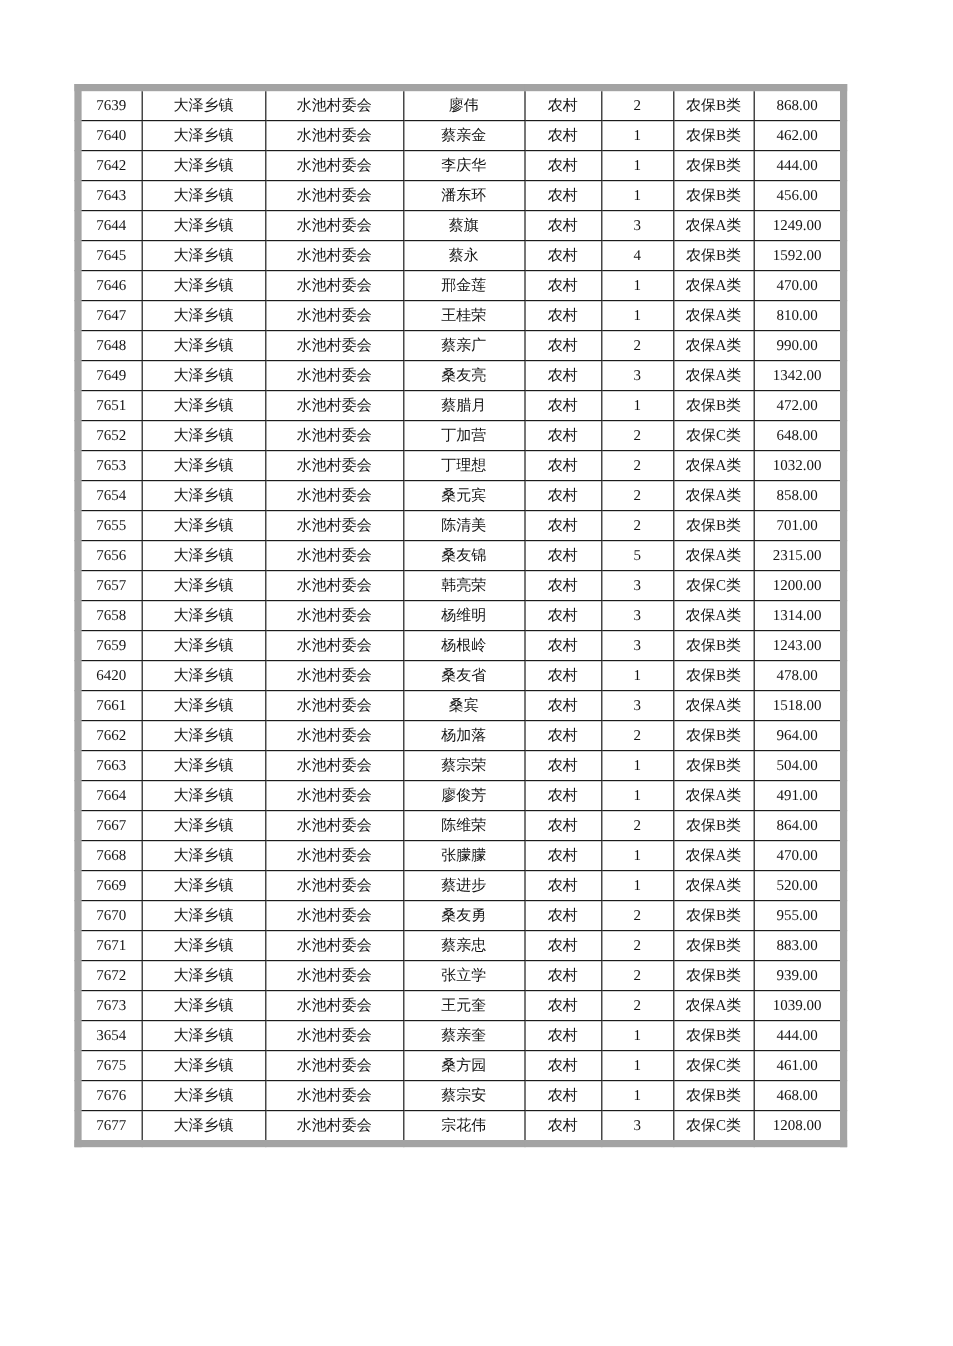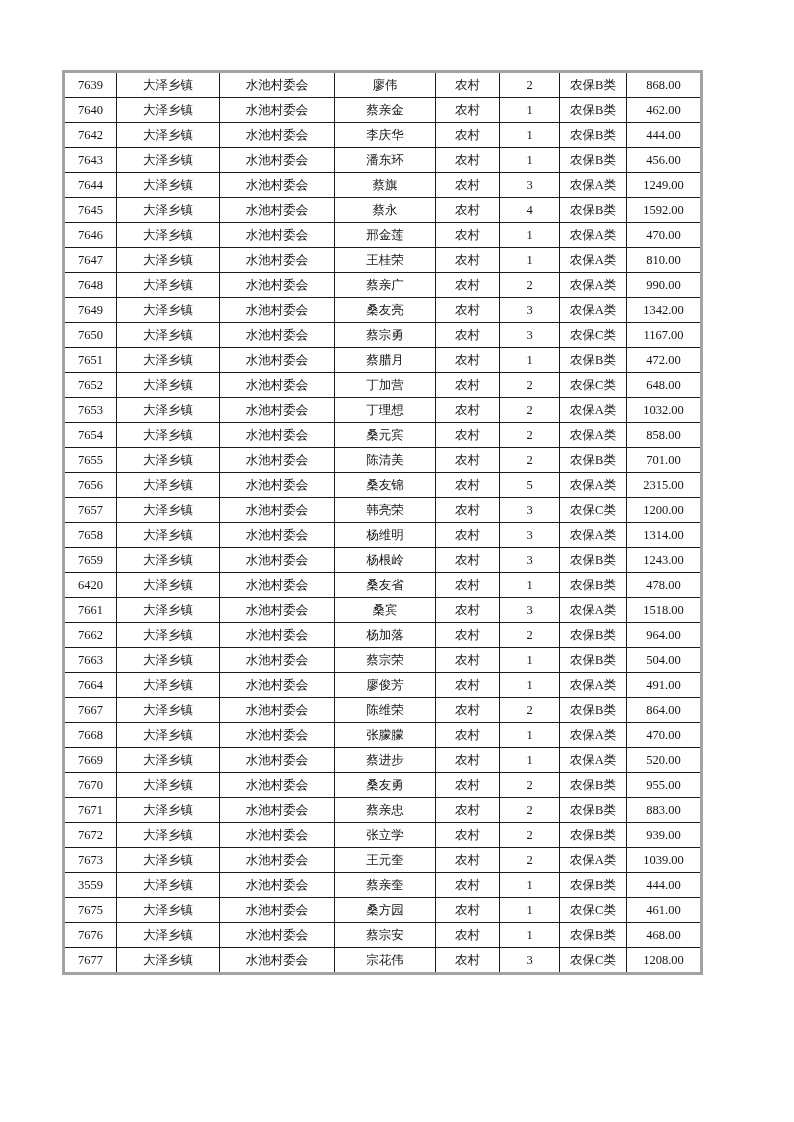--- a/index.html
+++ b/index.html
@@ -17,21 +17,21 @@
   }
   .sheet {
     position: absolute;
     left: 62px;
     top: 70px;
   }
   table.roster {
     border-collapse: collapse;
     table-layout: fixed;
     width: 638px;
-    border: 3px solid #a3a3a3;
+    border: 6px solid #a3a3a3;
   }
   table.roster td {
     border: 1px solid #1b1b1b;
     height: 24px;
     padding: 0 2px;
     text-align: center;
     vertical-align: middle;
     font-size: 12.5px;
     color: #141414;
     white-space: nowrap;
@@ -158,30 +158,20 @@
             <td>7649</td>
             <td>大泽乡镇</td>
             <td>水池村委会</td>
             <td>桑友亮</td>
             <td>农村</td>
             <td>3</td>
             <td>农保A类</td>
             <td>1342.00</td>
           </tr>
           <tr>
-            <td>7650</td>
-            <td>大泽乡镇</td>
-            <td>水池村委会</td>
-            <td>蔡宗勇</td>
-            <td>农村</td>
-            <td>3</td>
-            <td>农保C类</td>
-            <td>1167.00</td>
-          </tr>
-          <tr>
             <td>7651</td>
             <td>大泽乡镇</td>
             <td>水池村委会</td>
             <td>蔡腊月</td>
             <td>农村</td>
             <td>1</td>
             <td>农保B类</td>
             <td>472.00</td>
           </tr>
           <tr>
@@ -378,21 +368,21 @@
             <td>7673</td>
             <td>大泽乡镇</td>
             <td>水池村委会</td>
             <td>王元奎</td>
             <td>农村</td>
             <td>2</td>
             <td>农保A类</td>
             <td>1039.00</td>
           </tr>
           <tr>
-            <td>3559</td>
+            <td>3654</td>
             <td>大泽乡镇</td>
             <td>水池村委会</td>
             <td>蔡亲奎</td>
             <td>农村</td>
             <td>1</td>
             <td>农保B类</td>
             <td>444.00</td>
           </tr>
           <tr>
             <td>7675</td>

